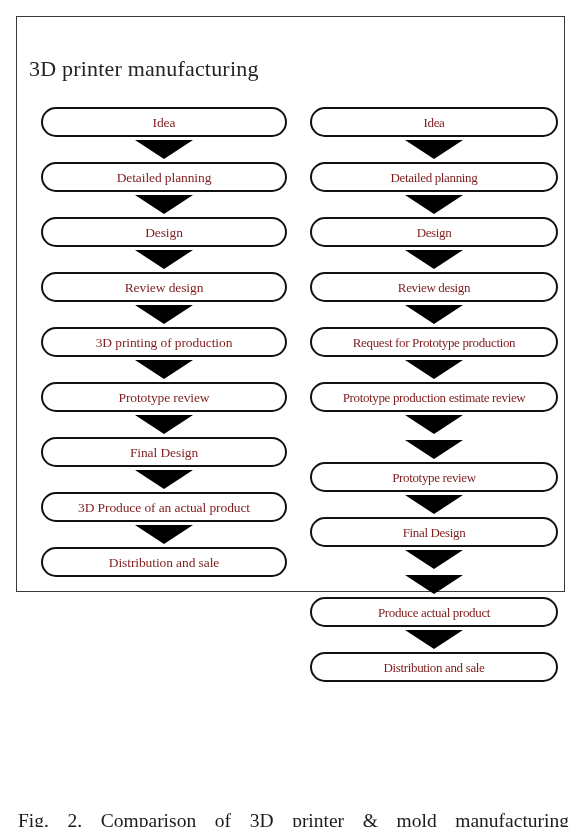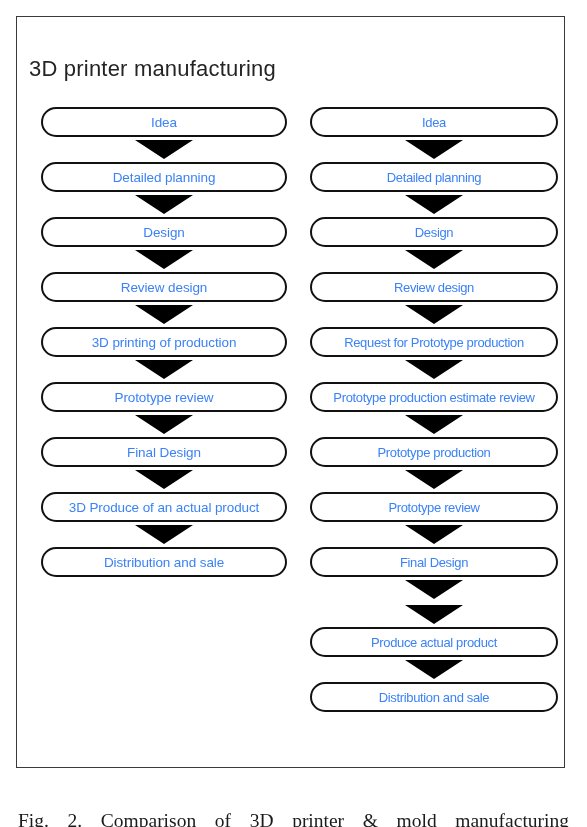--- a/index.html
+++ b/index.html
@@ -16,24 +16,25 @@
     color: #1a1a1a;
     overflow: hidden;
   }
 
   
   #figure-frame {
     position: absolute;
     left: 16px;
     top: 16px;
     width: 549px;
-    height: 752px;
+    height: 576px;
     border: 1.5px solid #3a3a3a;
     box-sizing: border-box;
     background: #ffffff;
+    font-family: Liberation Serif, serif;
   }
 
   
   .col-header {
     position: absolute;
     top: 38px;
     font-size: 22px;
     font-weight: 400;
     letter-spacing: 0.2px;
     color: #242424;
@@ -60,21 +61,21 @@
     width: 100%;
     height: 30px;
     border: 2px solid #111111;
     border-radius: 15px;
     background: #ffffff;
     display: flex;
     align-items: center;
     justify-content: center;
     font-size: 13.5px;
     line-height: 15px;
-    color: #3b82f6;
+    color: #7f1d1d;
     white-space: nowrap;
     letter-spacing: -0.1px;
   }
   #column-right .process-box {
     font-size: 13px;
     letter-spacing: -0.35px;
   }
 
   
   .connector-arrow {
@@ -200,23 +201,20 @@
       </div>
       <div class="connector-arrow">
         <span class="tri"></span>
       </div>
       <div class="process-node">
         <div class="process-box">Prototype production estimate review</div>
       </div>
       <div class="connector-arrow">
         <span class="tri"></span>
       </div>
-      <div class="process-node">
-        <div class="process-box">Prototype production</div>
-      </div>
       <div class="connector-arrow">
         <span class="tri"></span>
       </div>
       <div class="process-node">
         <div class="process-box">Prototype review</div>
       </div>
       <div class="connector-arrow">
         <span class="tri"></span>
       </div>
       <div class="process-node">

